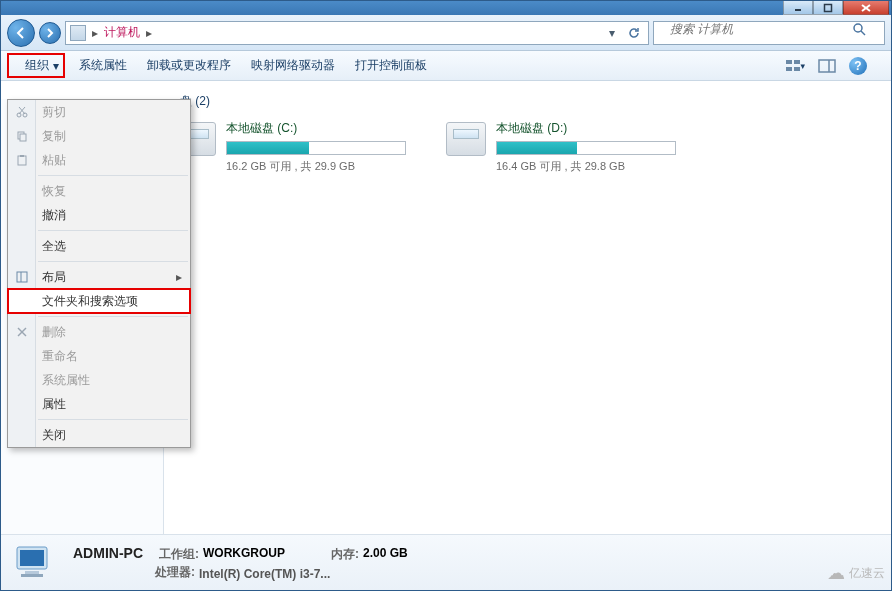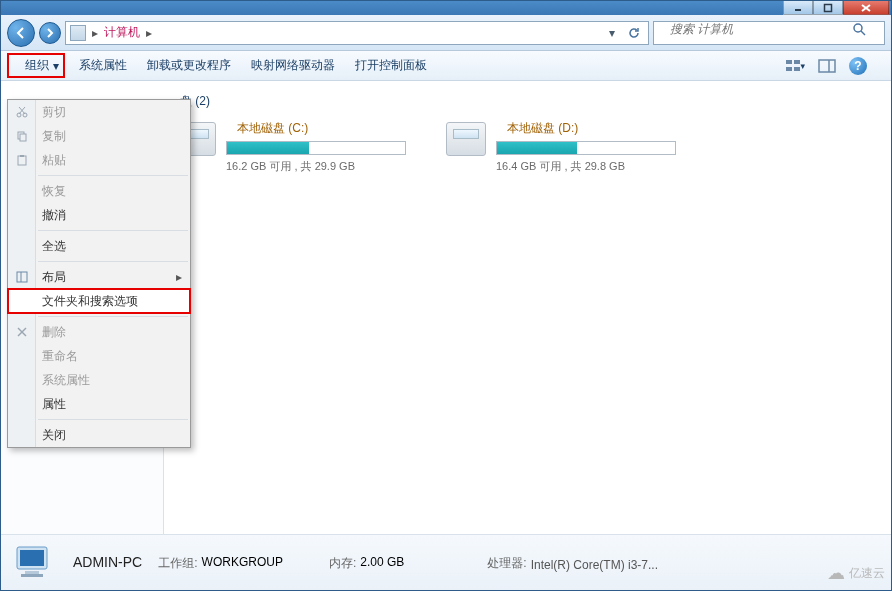--- a/index.html
+++ b/index.html
@@ -52,29 +52,29 @@
 
   .sidebar-bottom-icon { position:absolute; left:18px; bottom:150px; color:#3a77b4; }
 
   
   .section-head { color:#1b3f66; font-size:13px; margin: 4px 0 10px 4px; }
   .drives { display:flex; gap:40px; }
   .drive { width:230px; display:flex; gap:10px; }
   .drive-ico { width:44px; height:34px; background: linear-gradient(#f4f6f8,#d6dde4); border:1px solid #b2bcc6; border-radius:3px; position:relative; margin-top:2px; }
   .drive-ico::after { content:""; position:absolute; left:6px; right:6px; top:6px; height:8px; background:linear-gradient(#eef7fe,#cfe3f2); border:1px solid #a9bdc9; }
   .drive-info { flex:1; }
-  .drive-name { color:#a16207; margin-bottom:4px;margin-left:11px; }
+  .drive-name { color:#14532d; margin-bottom:4px; }
   .bar { width:180px; height:14px; border:1px solid #b2bcc6; background:#fff; position:relative; margin-bottom:4px; }
   .bar-fill { position:absolute; left:0; top:0; bottom:0; background: linear-gradient(#2fc0c8, #1aa6ae); }
   .drive-stat { color:#6b6b6b; font-size:11px; }
 
   
   .details { height:56px; border-top:1px solid #d9e2eb; background: linear-gradient(#f5f9fd,#eaf1f8); display:flex; align-items:center; padding: 4px 10px; gap:14px; }
   .details .pcicon { width:48px; height:40px; }
-  .details .col { display:flex; gap:1px; }
+  .details .col { display:flex; flex-direction:column; gap:1px;font-weight:bold; }
   .details .pcname { font-size:14px; color:#222; }
   .details .kvs { display:flex; gap:26px; color:#555; }
   .details .kv { display:flex; gap:4px; }
   .details .k { color:#666; }
 
   .watermark { position:absolute; right:6px; bottom:6px; color:#b8b8b8; display:flex; align-items:center; gap:4px; font-size:14px; }
   .watermark .cloud { font-size:18px; }
 </style>
 </head>
 <body>

